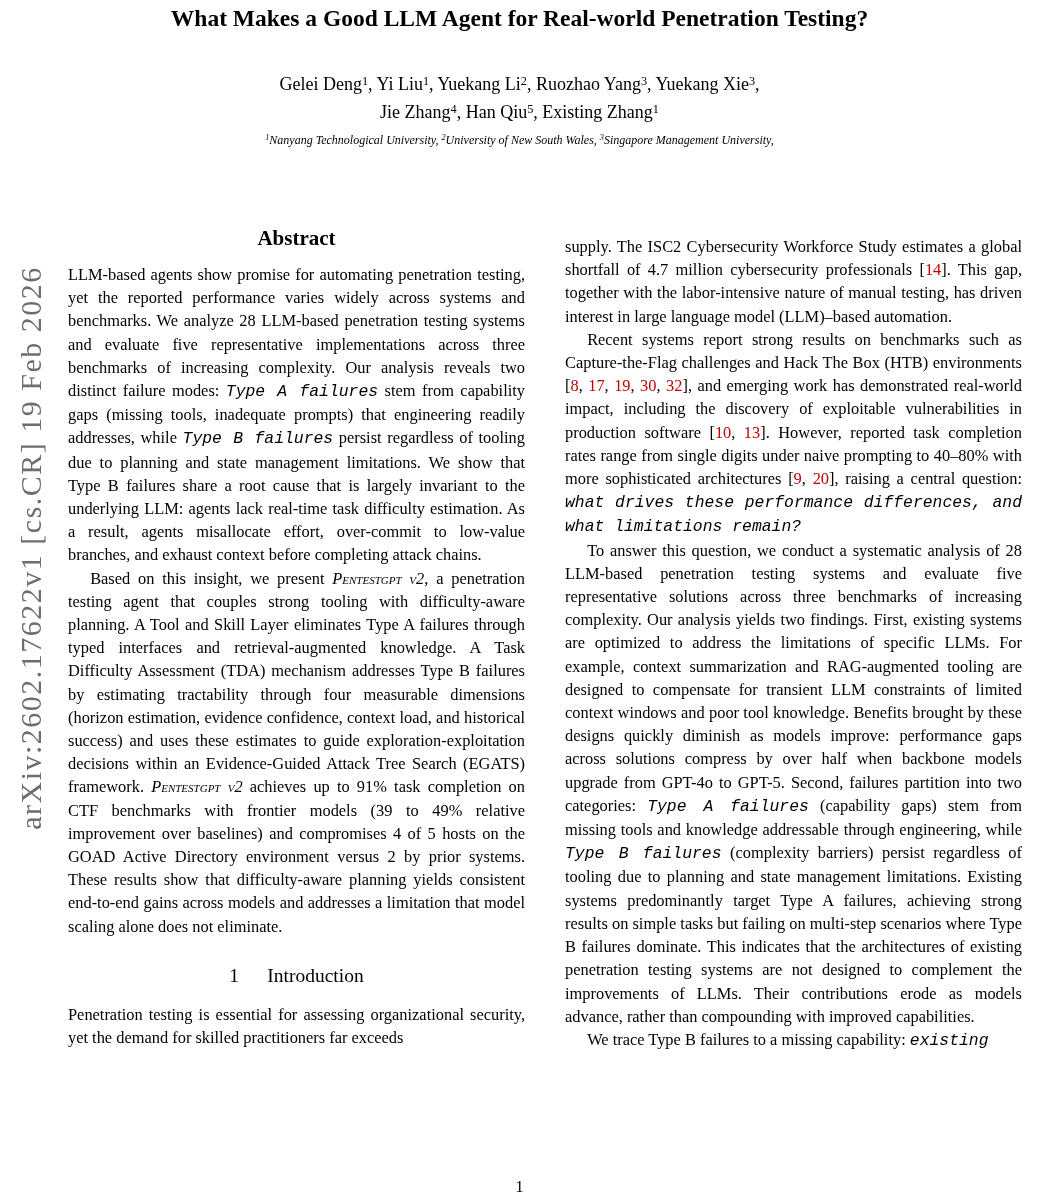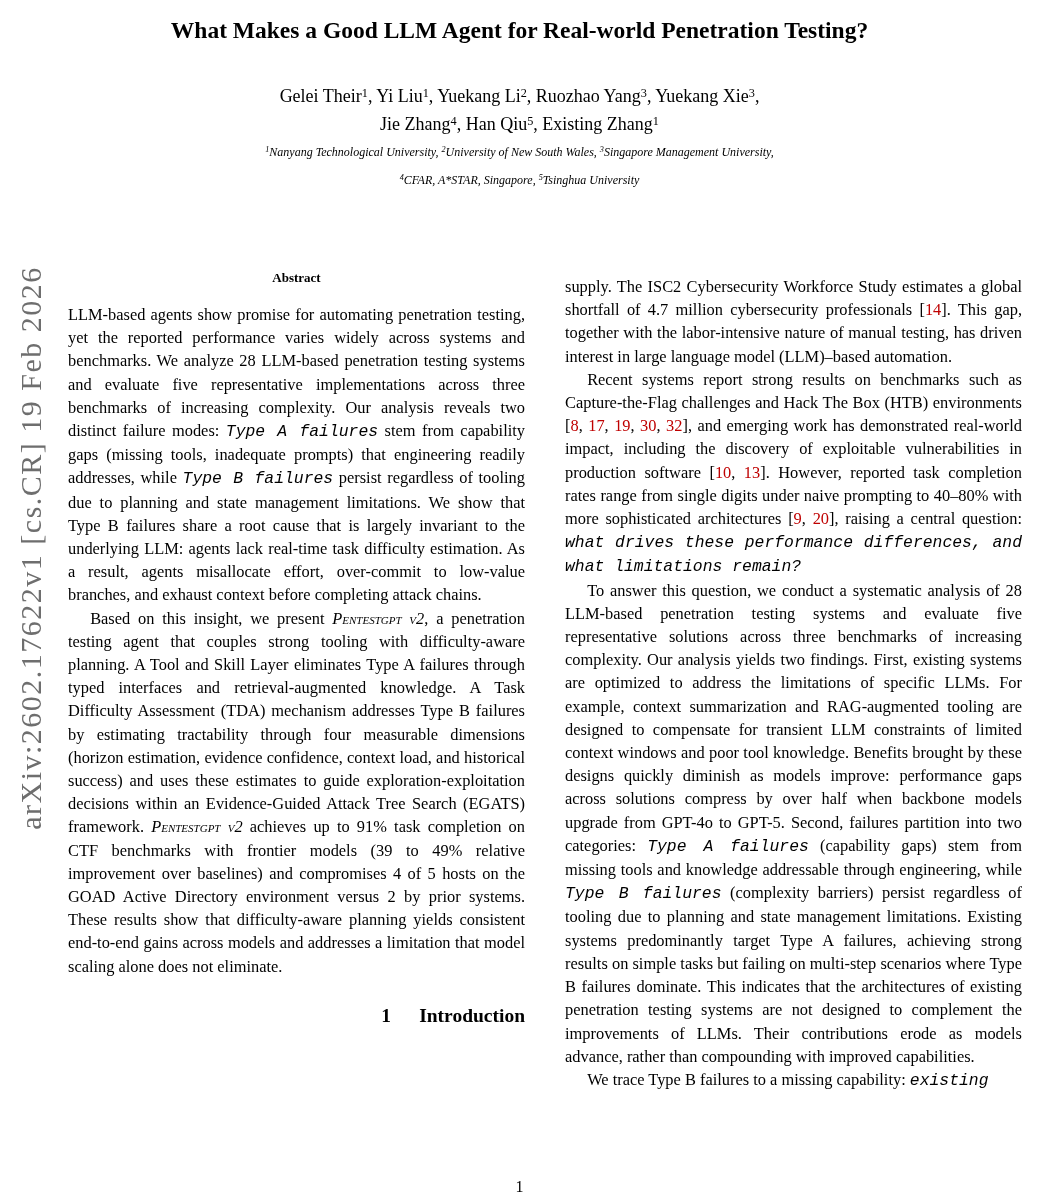--- a/index.html
+++ b/index.html
@@ -14,47 +14,47 @@
     font-family:"Liberation Serif","DejaVu Serif",serif;
     position:relative;overflow:hidden;
   }
   .watermark{
     position:absolute;left:31px;top:548px;
     transform:translate(-50%,-50%) rotate(-90deg);
     white-space:nowrap;
     font-size:30px;letter-spacing:1.5px;
     color:var(--watermark-color);
   }
-  .header{text-align:center;padding-top:14px;}
+  .header{text-align:center;padding-top:2px;}
   .title{
     font-size:23.5px;font-weight:bold;
     margin:0;line-height:32px;
   }
   .authors-block{margin-top:36px;}
   .author-line{font-size:18px;line-height:28px;}
   .affil-line{font-size:12px;line-height:28px;font-style:italic;}
   .columns{
     display:flex;gap:40px;
     margin:72px 0 0 68px;width:954px;
     align-items:flex-start;
   }
   .col{
     width:457px;
     font-size:16.4px;line-height:23.2px;
     text-align:justify;
   }
   .col p{margin:0;text-indent:1.35em;}
   .col p.noindent{text-indent:0;margin-top:9px;}
   .abstract-heading{
-    text-align:center;font-size:13px;font-weight:bold;
+    text-align:center;font-size:21px;font-weight:bold;
     margin:0 0 13px 0;line-height:24px;
   }
   .section-heading{
-    font-size:19.5px;font-weight:bold;
-    margin:26px 0 15px 0;line-height:24px;text-align:right;
+    font-size:19.5px;font-weight:normal;
+    margin:26px 0 15px 0;line-height:24px;text-align:center;
   }
   .sec-num{margin-right:1.45em;}
   .pageno{
     position:absolute;left:0;right:0;bottom:4px;
     text-align:center;font-size:16px;
   }
   
   .seg-i{font-style:italic;font-family:Liberation Mono, monospace;}
   .seg-sc{font-variant:small-caps;font-style:italic;}
   .seg-cite{color:var(--cite-color);}
@@ -65,35 +65,35 @@
   }
 </style>
 </head>
 <body>
 
 <div class="watermark">arXiv:2602.17622v1  [cs.CR]  19 Feb 2026</div>
 
 <div class="header">
   <h1 class="title">What Makes a Good LLM Agent for Real-world Penetration Testing?</h1>
   <div class="authors-block">
-    <div class="author-line"><span>Gelei Their</span><span class="seg-sup">1</span><span>, Yi Liu</span><span class="seg-sup">1</span><span>, Yuekang Li</span><span class="seg-sup">2</span><span>, Ruozhao Yang</span><span class="seg-sup">3</span><span>, Yuekang Xie</span><span class="seg-sup">3</span><span>,</span></div>
+    <div class="author-line"><span>Gelei Deng</span><span class="seg-sup">1</span><span>, Yi Liu</span><span class="seg-sup">1</span><span>, Yuekang Li</span><span class="seg-sup">2</span><span>, Ruozhao Yang</span><span class="seg-sup">3</span><span>, Yuekang Xie</span><span class="seg-sup">3</span><span>,</span></div>
     <div class="author-line"><span>Jie Zhang</span><span class="seg-sup">4</span><span>, Han Qiu</span><span class="seg-sup">5</span><span>, Existing Zhang</span><span class="seg-sup">1</span></div>
     <div class="affil-line"><span class="seg-sup">1</span><span>Nanyang Technological University, </span><span class="seg-sup">2</span><span>University of New South Wales, </span><span class="seg-sup">3</span><span>Singapore Management University,</span></div>
-    <div class="affil-line"><span class="seg-sup">4</span><span>CFAR, A*STAR, Singapore, </span><span class="seg-sup">5</span><span>Tsinghua University</span></div>
   </div>
 </div>
 
 <div class="columns">
   <div class="col">
     <h2 class="abstract-heading">Abstract</h2>
     <p class="noindent"><span>LLM-based agents show promise for automating penetration testing, yet the reported performance varies widely across systems and benchmarks. We analyze 28 LLM-based penetration testing systems and evaluate five representative implementations across three benchmarks of increasing complexity. Our analysis reveals two distinct failure modes: </span><span class="seg-i">Type A failures</span><span> stem from capability gaps (missing tools, inadequate prompts) that engineering readily addresses, while </span><span class="seg-i">Type B failures</span><span> persist regardless of tooling due to planning and state management limitations. We show that Type B failures share a root cause that is largely invariant to the underlying LLM: agents lack real-time task difficulty estimation. As a result, agents misallocate effort, over-commit to low-value branches, and exhaust context before completing attack chains.</span></p>
     <p><span>Based on this insight, we present </span><span class="seg-sc">Pentestgpt v2</span><span>, a penetration testing agent that couples strong tooling with difficulty-aware planning. A Tool and Skill Layer eliminates Type A failures through typed interfaces and retrieval-augmented knowledge. A Task Difficulty Assessment (TDA) mechanism addresses Type B failures by estimating tractability through four measurable dimensions (horizon estimation, evidence confidence, context load, and historical success) and uses these estimates to guide exploration-exploitation decisions within an Evidence-Guided Attack Tree Search (EGATS) framework. </span><span class="seg-sc">Pentestgpt v2</span><span> achieves up to 91% task completion on CTF benchmarks with frontier models (39 to 49% relative improvement over baselines) and compromises 4 of 5 hosts on the GOAD Active Directory environment versus 2 by prior systems. These results show that difficulty-aware planning yields consistent end-to-end gains across models and addresses a limitation that model scaling alone does not eliminate.</span></p>
     <h3 class="section-heading">
       <span class="sec-num">1</span><span>Introduction</span>
     </h3>
+    <p class="noindent"><span>Penetration testing is essential for assessing organizational security, yet the demand for skilled practitioners far exceeds</span></p>
   </div>
   <div class="col">
     <p class="noindent"><span>supply. The ISC2 Cybersecurity Workforce Study estimates a global shortfall of 4.7 million cybersecurity professionals [</span><span class="seg-cite">14</span><span>]. This gap, together with the labor-intensive nature of manual testing, has driven interest in large language model (LLM)–based automation.</span></p>
     <p><span>Recent systems report strong results on benchmarks such as Capture-the-Flag challenges and Hack The Box (HTB) environments [</span><span class="seg-cite">8</span><span>, </span><span class="seg-cite">17</span><span>, </span><span class="seg-cite">19</span><span>, </span><span class="seg-cite">30</span><span>, </span><span class="seg-cite">32</span><span>], and emerging work has demonstrated real-world impact, including the discovery of exploitable vulnerabilities in production software [</span><span class="seg-cite">10</span><span>, </span><span class="seg-cite">13</span><span>]. However, reported task completion rates range from single digits under naive prompting to 40–80% with more sophisticated architectures [</span><span class="seg-cite">9</span><span>, </span><span class="seg-cite">20</span><span>], raising a central question: </span><span class="seg-i">what drives these performance differences, and what limitations remain?</span></p>
     <p><span>To answer this question, we conduct a systematic analysis of 28 LLM-based penetration testing systems and evaluate five representative solutions across three benchmarks of increasing complexity. Our analysis yields two findings. First, existing systems are optimized to address the limitations of specific LLMs. For example, context summarization and RAG-augmented tooling are designed to compensate for transient LLM constraints of limited context windows and poor tool knowledge. Benefits brought by these designs quickly diminish as models improve: performance gaps across solutions compress by over half when backbone models upgrade from GPT-4o to GPT-5. Second, failures partition into two categories: </span><span class="seg-i">Type A failures</span><span> (capability gaps) stem from missing tools and knowledge addressable through engineering, while </span><span class="seg-i">Type B failures</span><span> (complexity barriers) persist regardless of tooling due to planning and state management limitations. Existing systems predominantly target Type A failures, achieving strong results on simple tasks but failing on multi-step scenarios where Type B failures dominate. This indicates that the architectures of existing penetration testing systems are not designed to complement the improvements of LLMs. Their contributions erode as models advance, rather than compounding with improved capabilities.</span></p>
     <p><span>We trace Type B failures to a missing capability: </span><span class="seg-i">existing</span></p>
   </div>
 </div>
 
 <div class="pageno">1</div>

